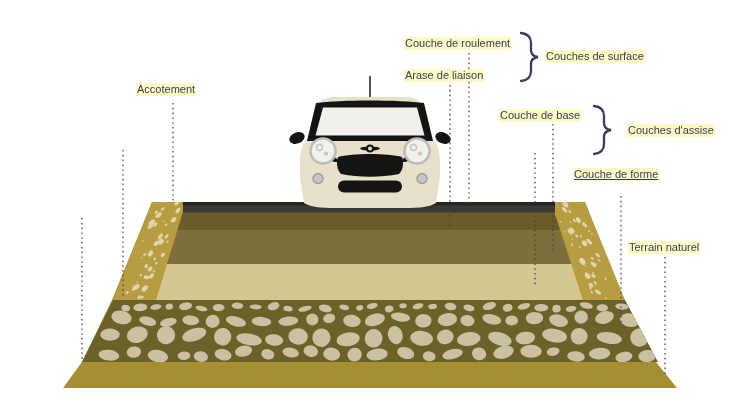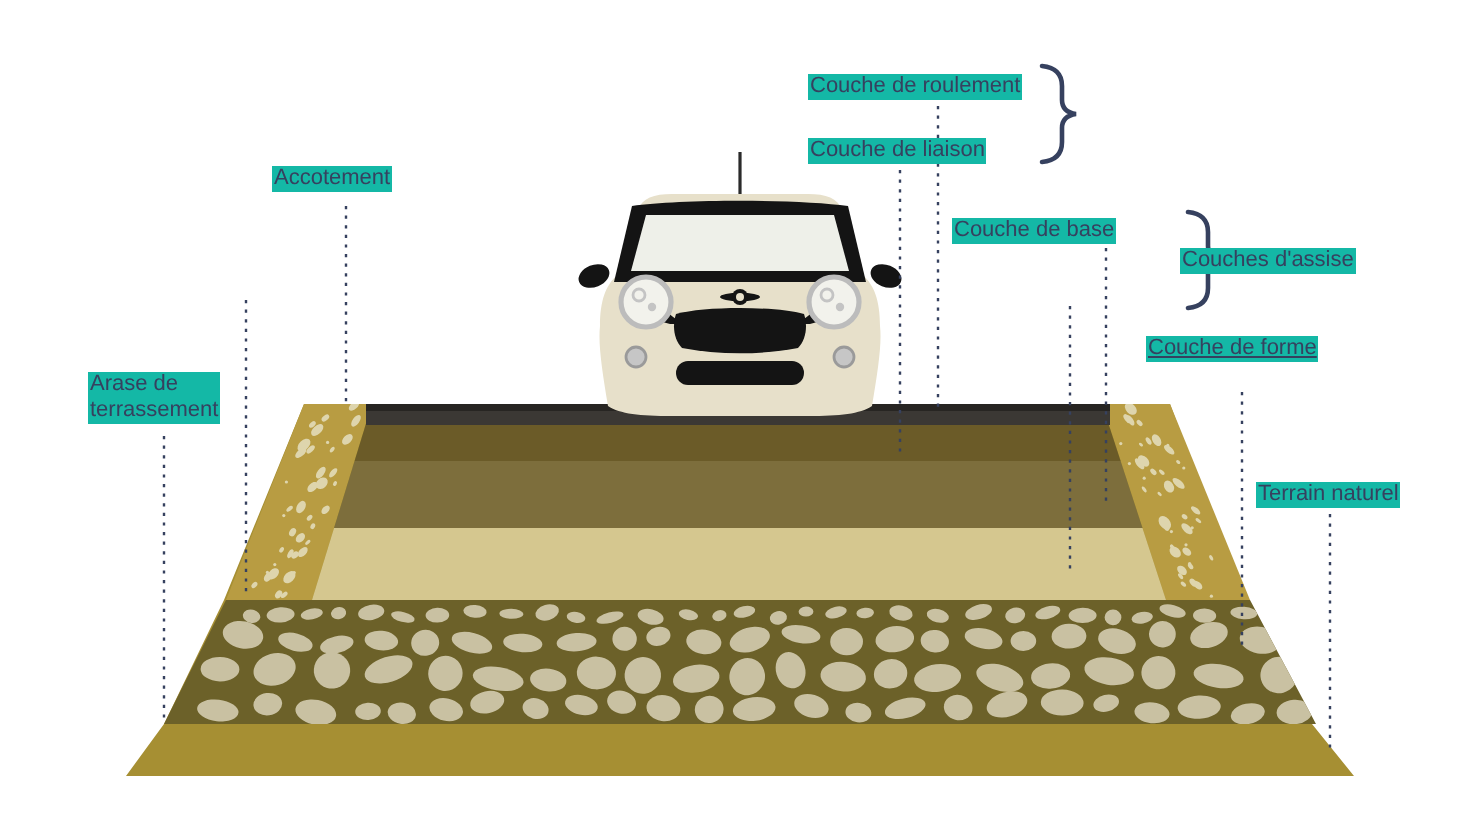--- a/index.html
+++ b/index.html
@@ -1,20 +1,20 @@
 <!DOCTYPE html>
 <html><head>
 <meta charset="utf-8">
 <style>
   html,body{margin:0;padding:0;background:#fff;}
   #canvas{position:relative;width:740px;height:416px;background:#fff;overflow:hidden;
           font-family:"Liberation Sans",sans-serif;}
   #diagram-svg{position:absolute;left:0;top:0;}
   .lbl{position:absolute;font-size:11px;line-height:13px;color:var(--ink,#36415f);
-       background:#14b8a6;white-space:nowrap;padding:0 1px;}
+       background:#fef9c3;white-space:nowrap;padding:0 1px;}
   .lbl .l2{display:block;}
 </style>
 </head>
 <body>
 
 <div id="canvas" style="--ink: #36415f;">
 
   <svg id="diagram-svg" width="740" height="416" viewBox="0 0 740 416">
     <defs>
       <clipPath id="clip-inner">
@@ -285,23 +285,20 @@
       <line x1="665" y1="257" x2="665" y2="376"></line>
     </g>
 
     <g fill="none" stroke-width="2.3" stroke-linecap="round" stroke="#36415f">
       <path d="M521,33 Q531,34 531,43 L531,50 Q531,56 538,57 Q531,58 531,64 L531,71 Q531,80 521,81"></path>
       <path d="M594,106 Q604,107 604,116 L604,123 Q604,129 611,130 Q604,131 604,137 L604,144 Q604,153 594,154"></path>
     </g>
   </svg>
 
   <div class="lbl" style="left:136px;top:83px;">Accotement</div>
-  <div class="lbl" style="left:44px;top:186px;">
-    <span>Arase de</span>
-    <span class="l2">terrassement</span>
-  </div>
   <div class="lbl" style="left:404px;top:37px;">Couche de roulement</div>
-  <div class="lbl" style="left:404px;top:69px;">Couche de liaison</div>
-  <div class="lbl" style="left:476px;top:109px;">Couche de base</div>
-  <div class="lbl" style="left:590px;top:124px;">Couches d'assise</div>
+  <div class="lbl" style="left:404px;top:69px;">Arase de liaison</div>
+  <div class="lbl" style="left:545px;top:50px;">Couches de surface</div>
+  <div class="lbl" style="left:499px;top:109px;">Couche de base</div>
+  <div class="lbl" style="left:627px;top:124px;">Couches d'assise</div>
   <div class="lbl" style="left:573px;top:168px;text-decoration:underline;">Couche de forme</div>
   <div class="lbl" style="left:628px;top:241px;text-align:center;">Terrain naturel</div>
 </div>
 
 </body></html>

